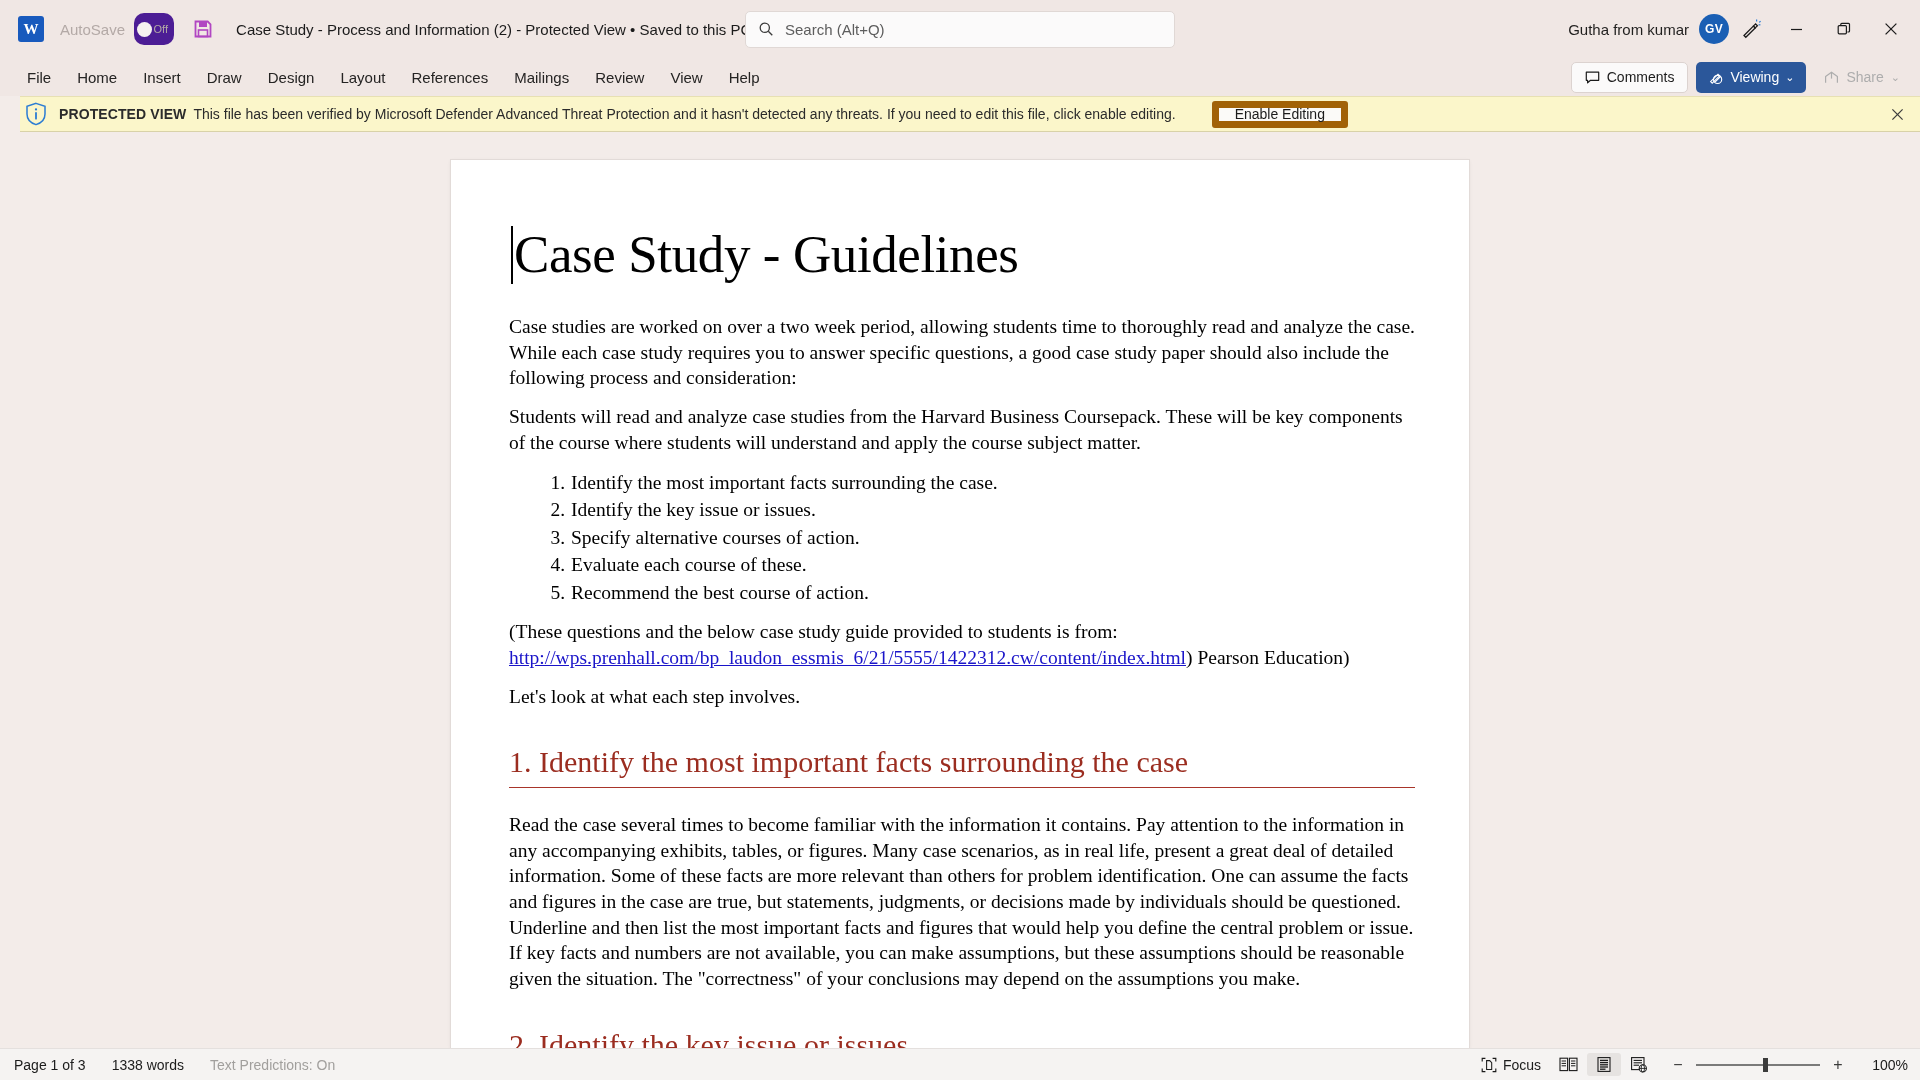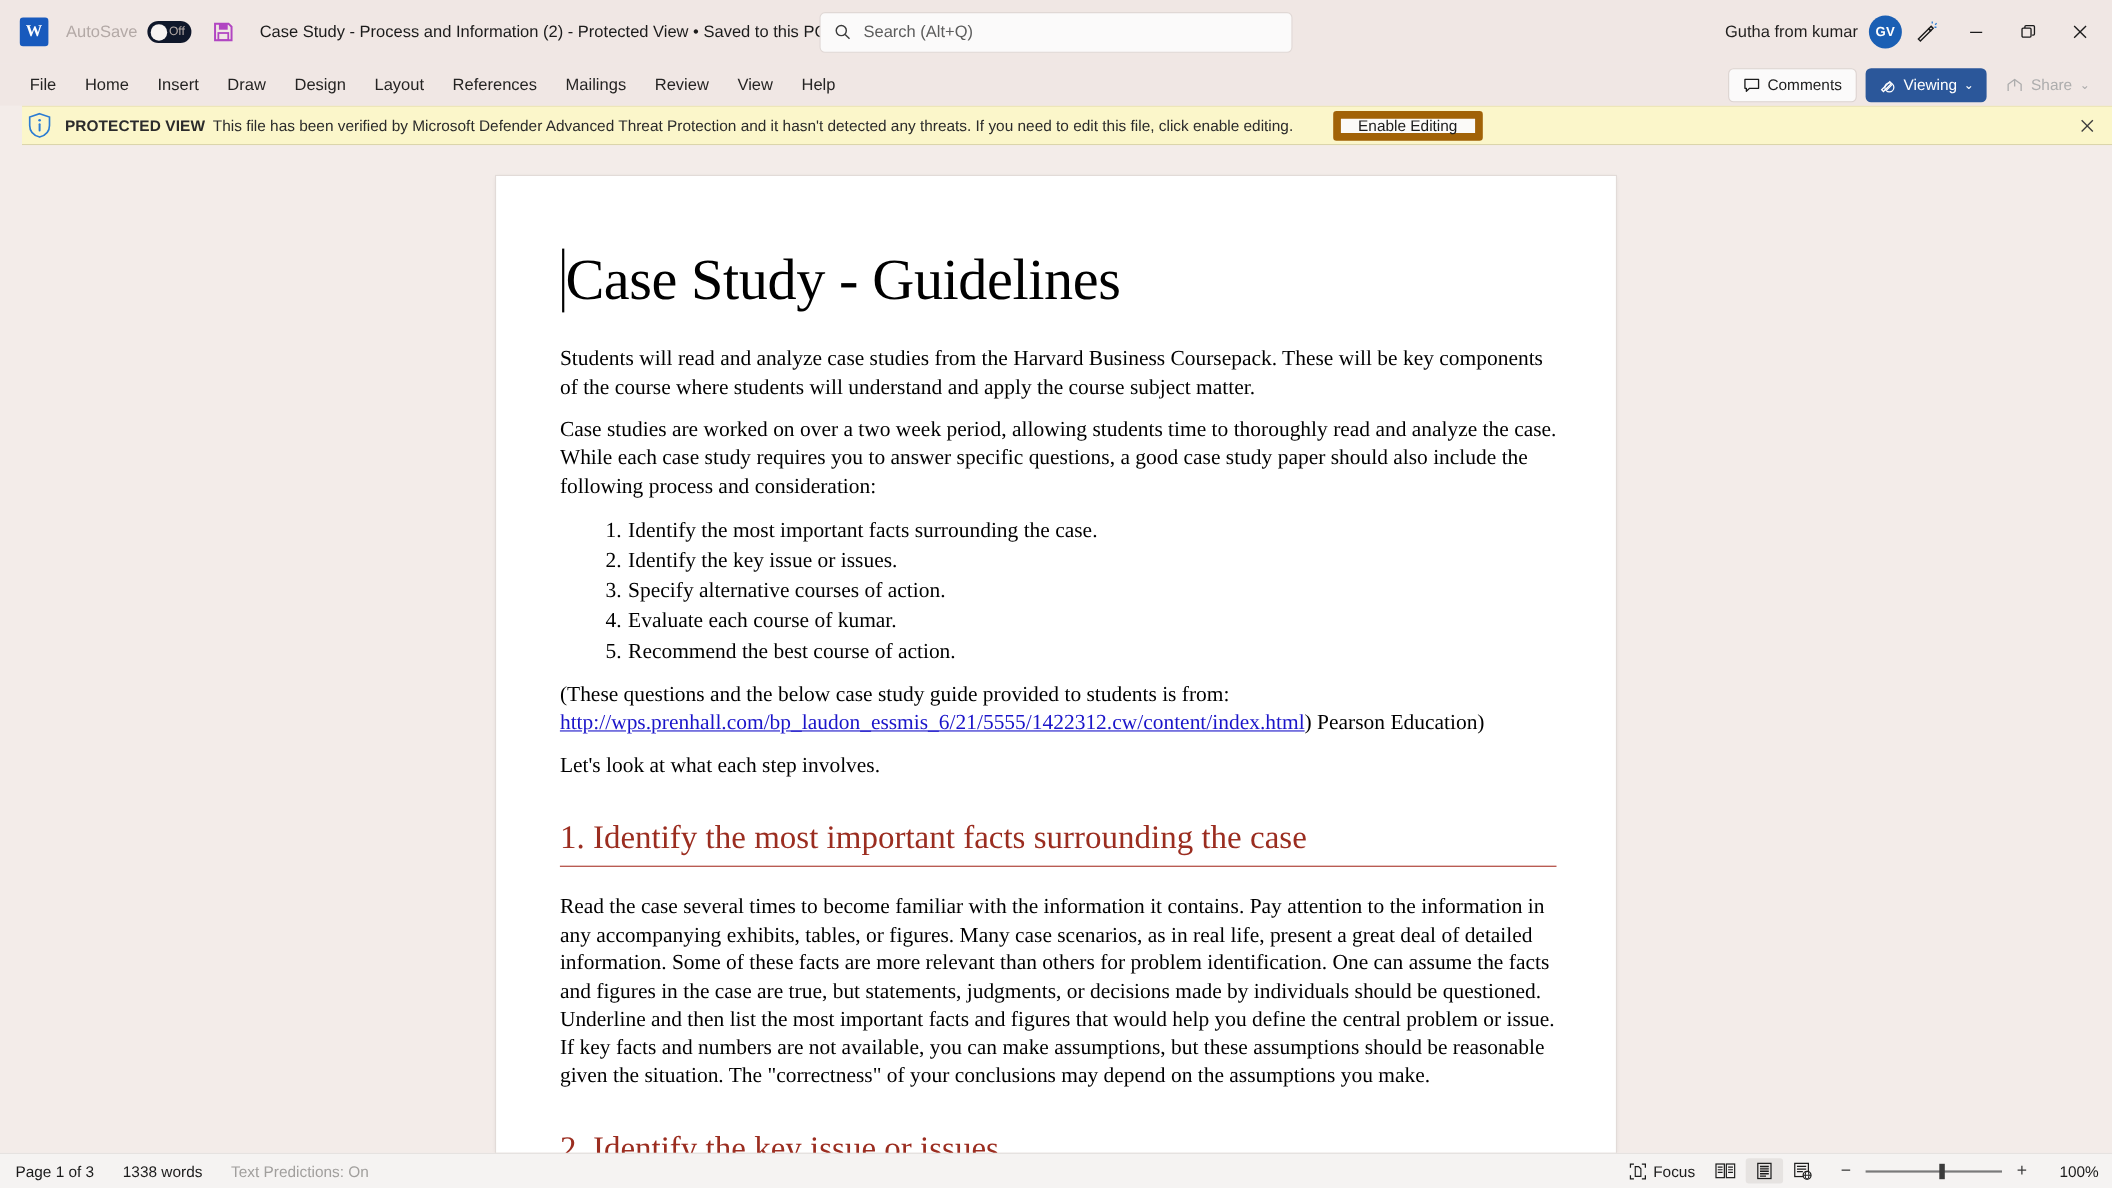--- a/index.html
+++ b/index.html
@@ -23,22 +23,22 @@
     width: 26px; height: 26px; border-radius: 3px;
     background: #185abd; color: #fff;
     display: flex; align-items: center; justify-content: center;
     font-size: 15px; font-weight: bold; margin-left: 8px;
     font-family: "Liberation Serif", serif;
     flex: 0 0 26px;
   }
   .autosave-wrap { display: flex; align-items: center; gap: 9px; margin-left: 16px; }
   .autosave-label { font-size: 15px; color: #b3a9a6; }
   .toggle {
-    width: 40px; height: 20px; border-radius: 10px;
-    background: #0f172a; position: relative; display: flex; align-items: center;
+    width: 40px; height: 32px; border-radius: 10px;
+    background: #4c1d95; position: relative; display: flex; align-items: center;
   }
   .toggle .knob {
     width: 15px; height: 15px; border-radius: 50%; background: #f6f2f1;
     position: absolute; left: 3px;
   }
   .toggle .off-text { position: absolute; right: 6px; font-size: 11px; color: #b3a9a6; }
   .save-icon { margin-left: 18px; display: flex; align-items: center; }
   .doc-title {
     margin-left: 22px; font-size: 15px; color: #1b1b1b;
     display: flex; align-items: center; gap: 6px; white-space: nowrap;
@@ -337,29 +337,29 @@
         <line x1="11.6" y1="1.4" x2="1.4" y2="11.6" stroke="#3b3b3b" stroke-width="1.2"></line>
       </svg>
     </span>
   </div>
 
   <div class="canvas">
     <div class="page">
 
       <h1 class="doc-h1"><span class="caret"></span><span>Case Study - Guidelines</span></h1>
 
+      <p class="doc-p">Case studies are worked on over a two week period, allowing students time to thoroughly read and analyze the case. While each case study requires you to answer specific questions, a good case study paper should also include the following process and consideration:</p>
+
       <p class="doc-p">Students will read and analyze case studies from the Harvard Business Coursepack.  These will be key components of the course where students will understand and apply the course subject matter.</p>
-
-      <p class="doc-p">Case studies are worked on over a two week period, allowing students time to thoroughly read and analyze the case. While each case study requires you to answer specific questions, a good case study paper should also include the following process and consideration:</p>
 
       <ul class="doc-list">
         <li><span class="num">1.</span><span>Identify the most important facts surrounding the case.</span></li>
         <li><span class="num">2.</span><span>Identify the key issue or issues.</span></li>
         <li><span class="num">3.</span><span>Specify alternative courses of action.</span></li>
-        <li><span class="num">4.</span><span>Evaluate each course of kumar.</span></li>
+        <li><span class="num">4.</span><span>Evaluate each course of these.</span></li>
         <li><span class="num">5.</span><span>Recommend the best course of action.</span></li>
       </ul>
 
       <p class="doc-p"><span>(These questions and the below case study guide provided to students is from:</span><br><span class="doc-link">http://wps.prenhall.com/bp_laudon_essmis_6/21/5555/1422312.cw/content/index.html</span><span>) Pearson Education)</span></p>
 
       <p class="doc-p">Let's look at what each step involves.</p>
 
       <h2 class="doc-h2">1. Identify the most important facts surrounding the case</h2>
       <p class="doc-p after-h2">Read the case several times to become familiar with the information it contains. Pay attention to the information in any accompanying exhibits, tables, or figures. Many case scenarios, as in real life, present a great deal of detailed information. Some of these facts are more relevant than others for problem identification. One can assume the facts and figures in the case are true, but statements, judgments, or decisions made by individuals should be questioned. Underline and then list the most important facts and figures that would help you define the central problem or issue. If key facts and numbers are not available, you can make assumptions, but these assumptions should be reasonable given the situation. The "correctness" of your conclusions may depend on the assumptions you make.</p>
 

